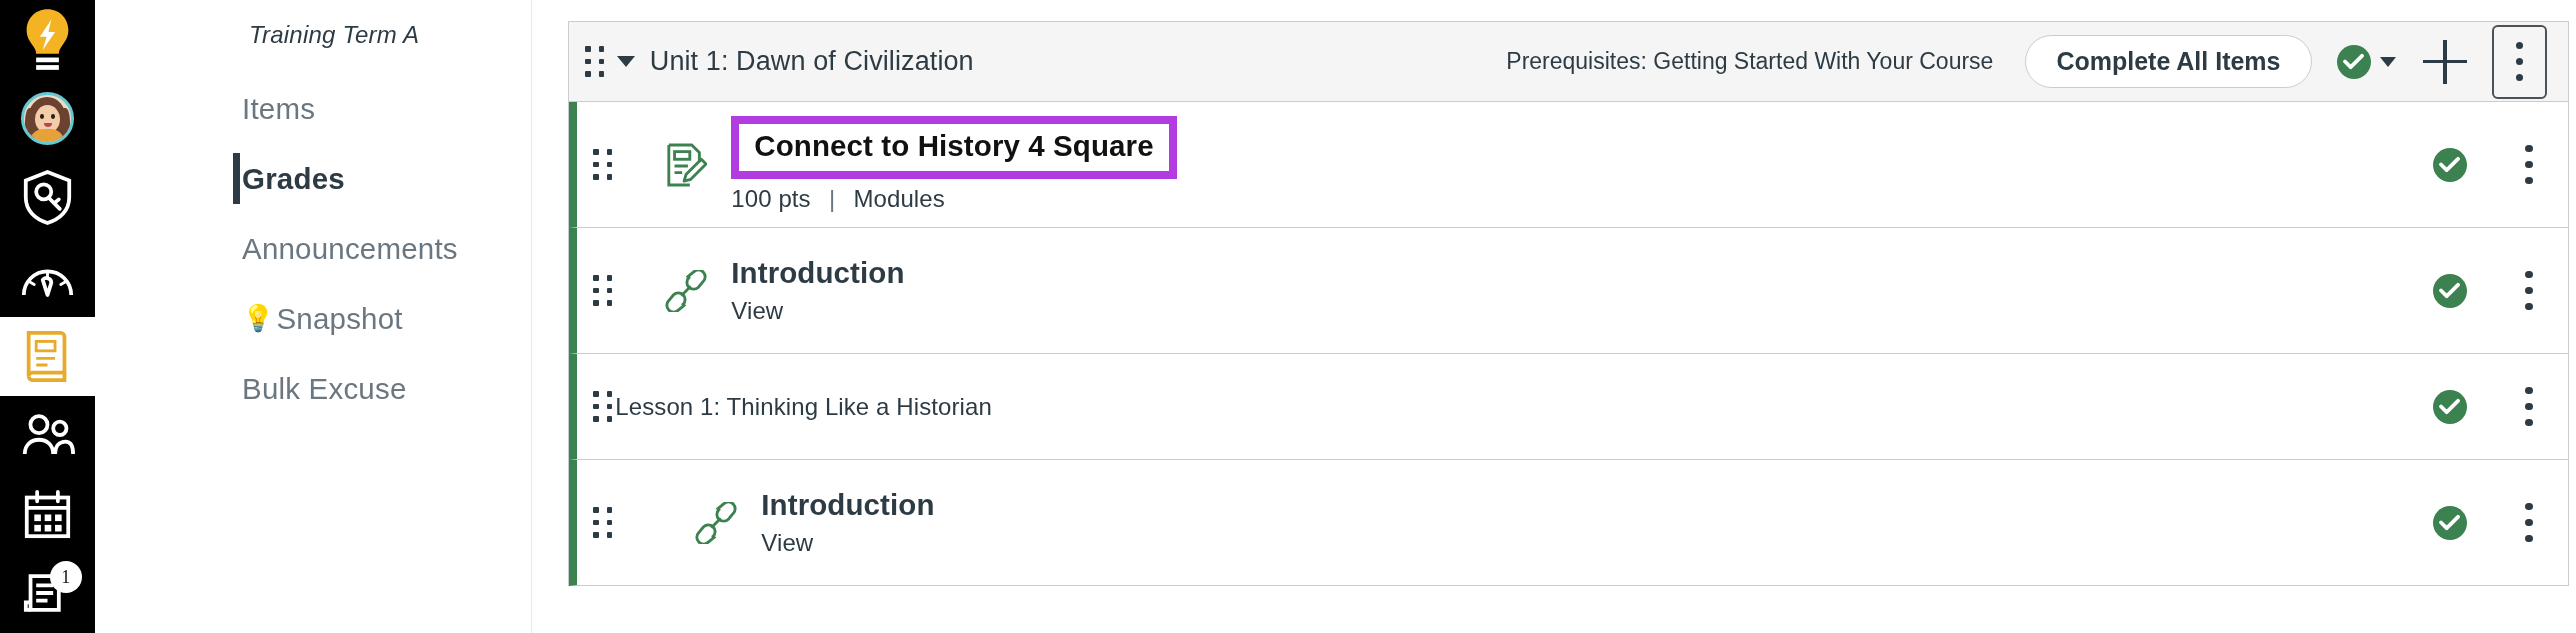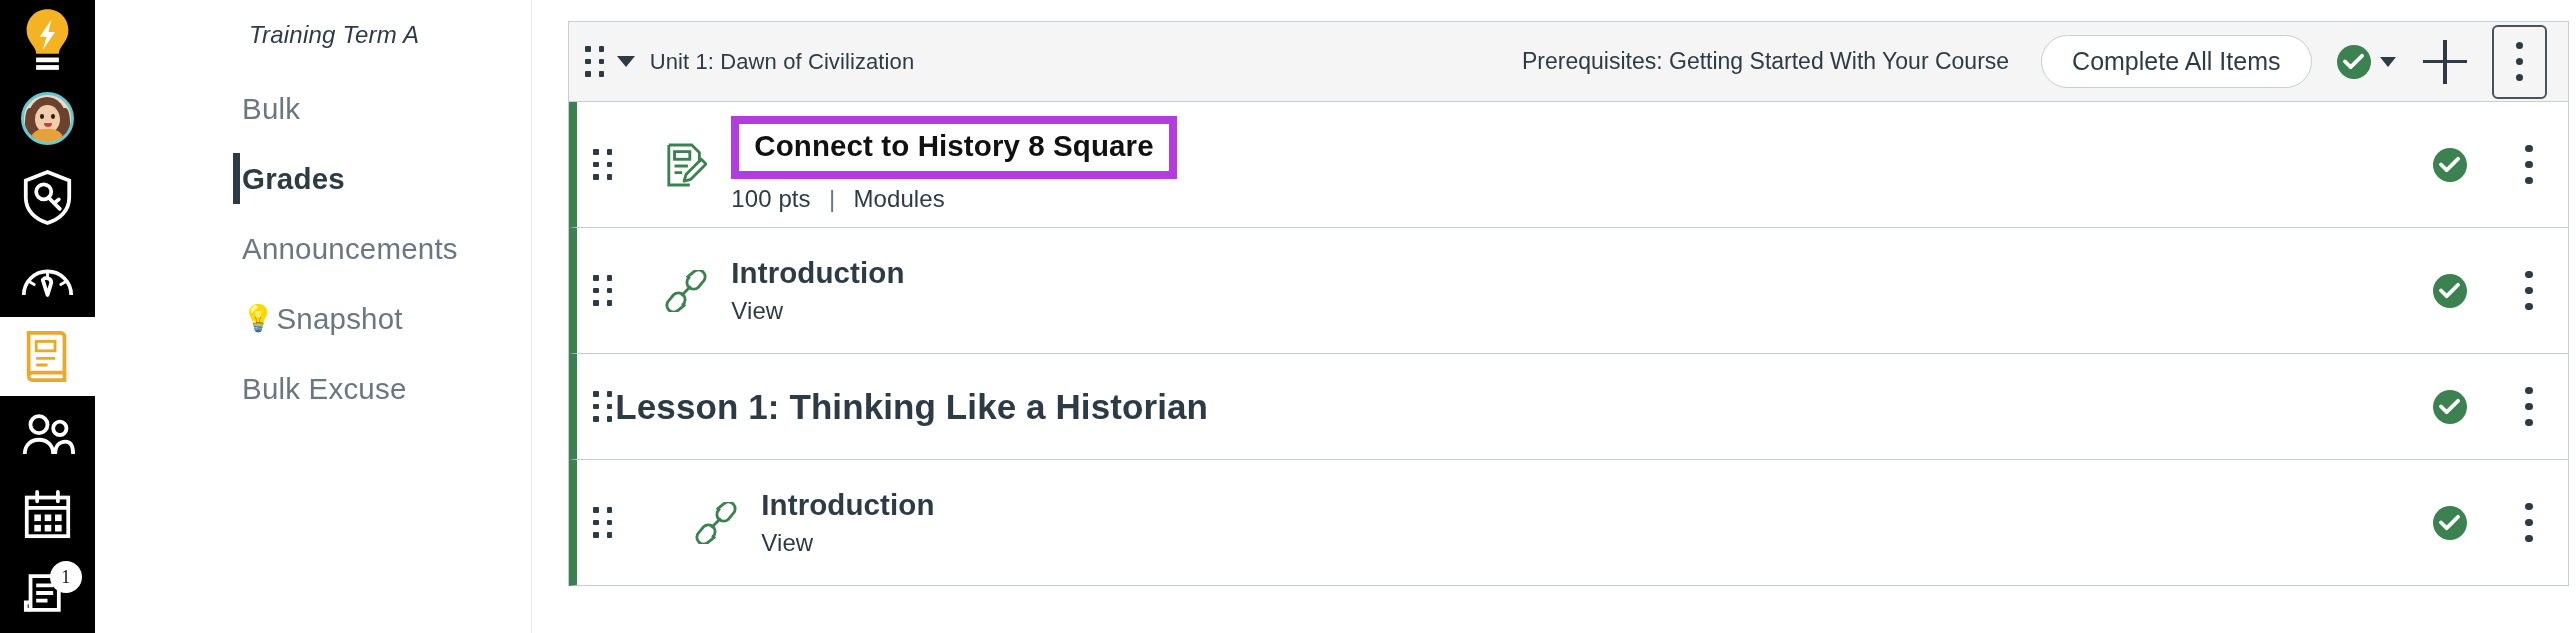--- a/index.html
+++ b/index.html
@@ -94,27 +94,27 @@
     display: grid; grid-template-columns: 5.7px 5.7px; grid-template-rows: repeat(3, 5.7px);
     gap: 6.7px 7.6px; align-content: center; justify-content: center;
     margin-right: 5.7px;
   }
   .drag-dots i { width: 5.7px; height: 5.7px; background: #2d3b45; border-radius: 1px; display: block; }
   .caret-down {
     width: 0; height: 0; margin: 0 15px 0 3.8px;
     border-left: 9.5px solid transparent; border-right: 9.5px solid transparent;
     border-top: 11.4px solid #2d3b45;
   }
-  .mod-title { font-size: 22px; color: #2d3b45; letter-spacing: 0.1px; white-space: nowrap; }
+  .mod-title { font-size: 27px; color: #2d3b45; letter-spacing: 0.1px; white-space: nowrap; }
   .mod-spacer { flex: 1; }
   .prereq { font-size: 23px; color: #2d3b45; margin-right: 32px; white-space: nowrap; text-align: center; }
   .pill {
     border: 1.9px solid #c7cdd1; border-radius: 950px;
     background: #ffffff; color: #2d3b45;
-    font-size: 25px; font-weight: normal;
+    font-size: 25px; font-weight: bold;
     padding: 11.4px 30px; white-space: nowrap;
     margin-right: 25px;
   }
   .check-circle {
     width: 34px; height: 34px; border-radius: 50%;
     background: #3c8150; display: flex; align-items: center; justify-content: center;
     flex: 0 0 34px;
   }
   .check-circle svg { display: block; }
   .mini-caret {
@@ -162,21 +162,21 @@
     letter-spacing: 0.1px; display: inline-block;
   }
   .mi-title.plain { font-weight: bold; color: #2d3b45; }
   .mi-title.hl {
     background: #ffffff; color: #111111;
     border: 8.6px solid #b23ce0;
     padding: 5.7px 15px 7.6px 15px;
   }
   .mi-sub { font-size: 24px; color: #2d3b45; margin-top: 6.7px; letter-spacing: 0.1px; }
   .mi-sub .divider { margin: 0 11.4px; color: #6b7780; }
-  .mi-title.subheader-title { font-size: 35px; font-weight: bold; }
+  .mi-title.subheader-title { font-size: 24px; font-weight: normal; }
   .mi-right { display: flex; align-items: center; gap: 48px; }
   .mi-kebab { display: flex; flex-direction: column; gap: 8.6px; align-items: center; width: 28.5px; }
   .mi-kebab i { width: 7.6px; height: 7.6px; border-radius: 50%; background: #2d3b45; display: block; }
 </style>
 </head>
 <body>
 
 <div class="app">
 
   <nav class="rail">
@@ -259,21 +259,21 @@
         <path d="M8 42 H3 v-8 h5" fill="none" stroke="#ffffff" stroke-width="4"></path>
       </svg>
       <span class="badge">1</span>
     </div>
   </nav>
 
   <nav class="coursenav">
     <div class="term">Training Term A</div>
     <div class="nav-list">
       <div class="nav-item">
-        <span>Bulk</span>
+        <span>Items</span>
       </div>
       <div class="nav-item active">
         <span>Grades</span>
       </div>
       <div class="nav-item">
         <span>Announcements</span>
       </div>
       <div class="nav-item">
         <span class="nav-emoji">💡</span>
         <span>Snapshot</span>
@@ -330,21 +330,21 @@
         <div class="mi-icon">
           <svg width="42" height="46" viewBox="0 0 44 48">
             <path d="M4 3 h24 l8 8 v10" fill="none" stroke="#3c8150" stroke-width="3"></path>
             <path d="M4 3 v42 h22" fill="none" stroke="#3c8150" stroke-width="3"></path>
             <rect x="10" y="10" width="16" height="8" fill="none" stroke="#3c8150" stroke-width="3"></rect>
             <path d="M10 25 h14 M10 32 h8" stroke="#3c8150" stroke-width="3"></path>
             <path d="M38 18 l5 5 l-16 16 l-7 2 l2 -7 z" fill="none" stroke="#3c8150" stroke-width="3" stroke-linejoin="round"></path>
           </svg>
         </div>
         <div class="mi-body">
-          <div class="mi-title hl">Connect to History 8 Square</div>
+          <div class="mi-title hl">Connect to History 4 Square</div>
           <div class="mi-sub">
             <span>100 pts</span>
             <span class="divider">|</span>
             <span>Modules</span>
           </div>
         </div>
         <div class="mi-right">
           <div class="check-circle">
             <svg width="21" height="17" viewBox="0 0 22 18">
               <path d="M2 9 L8 15 L20 3" fill="none" stroke="#ffffff" stroke-width="4" stroke-linecap="round" stroke-linejoin="round"></path>

